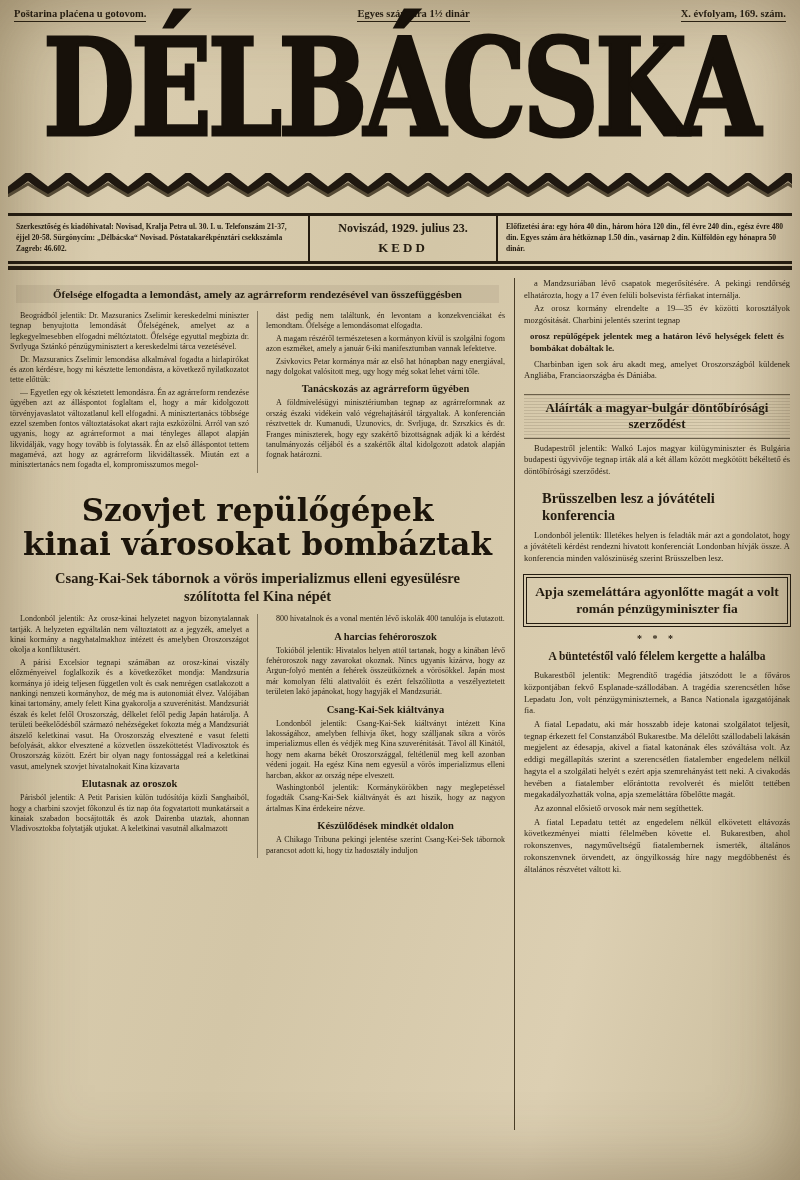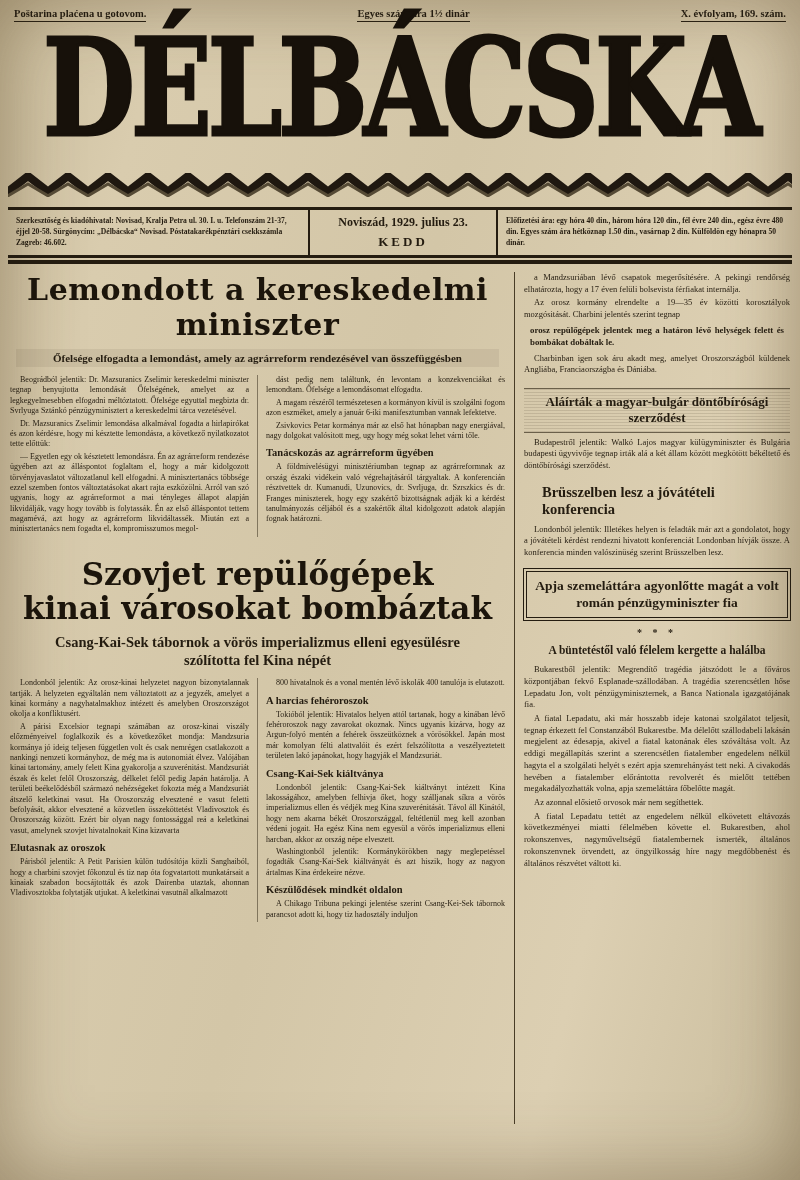--- a/index.html
+++ b/index.html
@@ -18,21 +18,21 @@
   
   .masthead { text-align:center; padding:16px 0 4px; }
   .masthead .title {
     display:inline-block; font-family:"DejaVu Serif","Liberation Serif",serif;
     font-weight:bold; font-size:106px; line-height:1; letter-spacing:-4px;
     color:#17110a; -webkit-text-stroke:2.5px #17110a;
     transform:scaleY(1.28); transform-origin:center 70%;
   }
   .zigzag { display:block; margin:26px auto 0; }
   
-  .infobar { display:flex; border-top:3px solid #241c10; border-bottom:3px solid #241c10; margin:6px 8px 0; }
+  .infobar { display:flex; border-top:3px solid #241c10; border-bottom:3px solid #241c10; margin:12px 8px 0; }
   .infobar .cell { padding:5px 8px; }
   .info-left  { width:300px; font-size:7.6px; font-weight:bold; line-height:1.45; }
   .info-center{ width:190px; border-left:2px solid #241c10; border-right:2px solid #241c10;
     text-align:center; display:flex; flex-direction:column; justify-content:center; }
   .info-date { font-size:12px; font-weight:bold; }
   .info-day  { font-size:13px; font-weight:bold; letter-spacing:3px; margin-top:4px; }
   .info-right { flex:1; font-size:7.6px; font-weight:bold; line-height:1.45; }
   .thick-rule { height:4px; background:#241c10; margin:2px 8px 0; }
   
   .main { display:flex; padding:8px 10px 0; height:860px; }
@@ -42,21 +42,21 @@
   .lead-headline { font-family:"DejaVu Serif",serif; font-weight:bold; font-size:30px;
     text-align:center; color:#1c150b; letter-spacing:.5px; }
   .lead-subhead { font-size:11px; font-weight:bold; text-align:center; margin:7px 6px 8px;
     padding:3px 2px; background:rgba(40,28,10,.07); }
   .two-col { display:flex; }
   .col { flex:1; padding:0 8px; }
   .col:first-child { padding-left:0; border-right:1px solid rgba(45,35,18,.5); }
   .col:last-child { padding-right:0; }
   .body-text p { font-size:8px; line-height:1.3; text-align:justify; text-indent:10px; margin-bottom:2px; }
   .rightcol .body-text p { font-size:8.5px; line-height:1.38; }
-  .col-subhead { font-size:10.5px; font-weight:bold; text-align:left; margin:6px 0 4px; }
+  .col-subhead { font-size:10.5px; font-weight:bold; text-align:center; margin:6px 0 4px; }
   
   .soviet { margin-top:12px; }
   .soviet-headline { font-family:"DejaVu Serif",serif; font-weight:bold; font-size:31px;
     line-height:1.1; text-align:center; color:#1c150b;margin-top:20px; }
   .soviet-subhead { font-size:14.5px; font-weight:bold; text-align:center; margin:8px 28px 9px; line-height:1.25; }
   
   .article { margin-bottom:12px; }
   .bold-para { font-weight:bold; font-size:8.8px; line-height:1.35; text-align:justify;
     padding:2px 6px; margin:2px 0; }
   .bulgar-title { font-size:13px; font-weight:bold; text-align:center;
@@ -104,21 +104,20 @@
     </div>
     <div class="cell info-right">Előfizetési ára: egy hóra 40 din., három hóra 120 din., fél évre 240 din., egész évre 480 din. Egyes szám ára hétköznap 1.50 din., vasárnap 2 din. Külföldön egy hónapra 50 dinár.</div>
   </div>
   <div class="thick-rule"></div>
 
   <div class="main">
 
     <div class="left">
 
       <div class="article">
-        <div class="lead-headline">Lemondott a kereskedelmi miniszter</div>
         <div class="lead-subhead">Őfelsége elfogadta a lemondást, amely az agrárreform rendezésével van összefüggésben</div>
         <div class="two-col">
           <div class="col body-text">
               <p>Beográdból jelentik: Dr. Mazsuranics Zselimir kereskedelmi miniszter tegnap benyujtotta lemondását Őfelségének, amelyet az a legkegyelmesebben elfogadni méltóztatott. Őfelsége egyuttal megbizta dr. Svrlyuga Sztánkó pénzügyminisztert a kereskedelmi tárca vezetésével.</p>
               <p>Dr. Mazsuranics Zselimir lemondása alkalmával fogadta a hirlapirókat és azon kérdésre, hogy mi késztette lemondásra, a következő nyilatkozatot tette előttük:</p>
               <p>— Egyetlen egy ok késztetett lemondásra. Én az agrárreform rendezése ügyében azt az álláspontot foglaltam el, hogy a már kidolgozott törvényjavaslatot változatlanul kell elfogadni. A minisztertanács többsége ezzel szemben fontos változtatásokat akart rajta eszközölni. Arról van szó ugyanis, hogy az agrárreformot a mai tényleges állapot alapján likvidálják, vagy hogy tovább is folytassák. Én az első álláspontot tettem magamévá, azt hogy az agrárreform likvidáltassék. Miután ezt a minisztertanács nem fogadta el, kompromisszumos megol-</p>
             </div>
           <div class="col">
             <div class="body-text">
                 <p>dást pedig nem találtunk, én levontam a konzekvenciákat és lemondtam. Őfelsége a lemondásomat elfogadta.</p>

